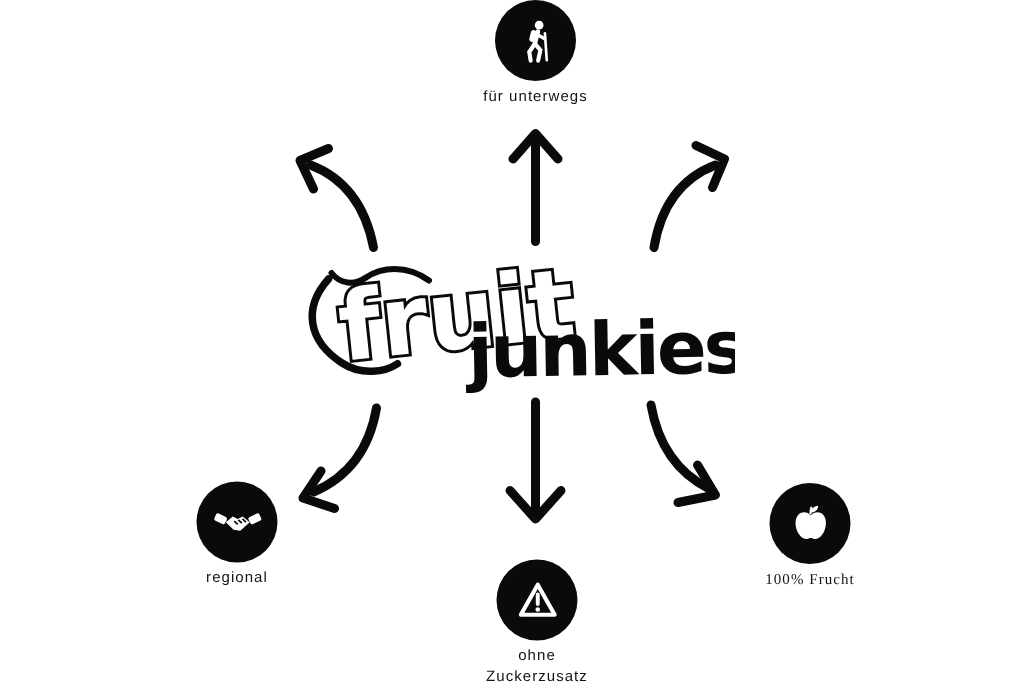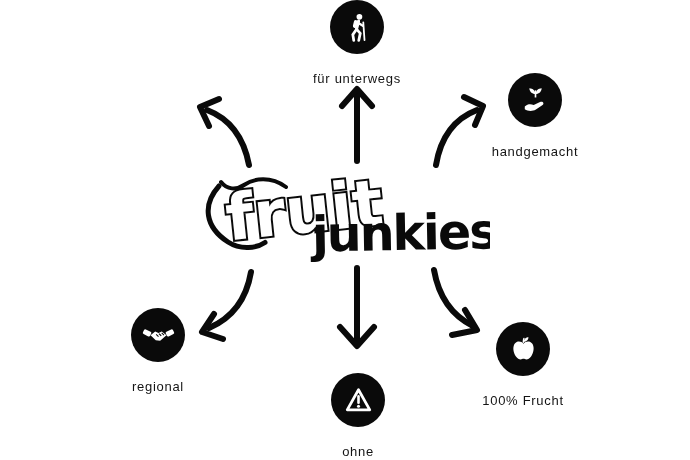--- a/index.html
+++ b/index.html
@@ -10,21 +10,21 @@
   .node{
     position:absolute;display:flex;flex-direction:column;align-items:center;
     transform:translateX(-50%);width:150px;
   }
   .circle{
     width:54px;height:54px;border-radius:50%;background:#0a0a0a;
     display:flex;align-items:center;justify-content:center;flex:0 0 auto;
   }
   .circle svg{width:33px;height:33px;display:block;}
   .label{
-    margin-top:16px;font-size:13px;letter-spacing:0.7px;color:#141414;
+    margin-top:4px;font-size:10px;letter-spacing:0.7px;color:#141414;
     text-align:center;line-height:1.35;
   }
   .label.wrap{max-width:92px;}
   .arrows{position:absolute;left:0;top:0;pointer-events:none;}
   .logo{position:absolute;left:198px;top:168px;width:292px;height:94px;}
   .logo svg{display:block;width:100%;height:100%;}
   .logo text{font-family:"DejaVu Sans", sans-serif;font-weight:bold;}
 </style>
 </head>
 <body>
@@ -82,33 +82,22 @@
           <path d="M11.3 13.2 L14 16.3 L12.9 21.4" stroke-width="2"></path>
           <path d="M12.6 8.8 L15.9 10.7" stroke-width="1.7"></path>
           <path d="M16.2 8.2 L17.1 21.2" stroke-width="1.3"></path>
         </g>
       </svg>
     </div>
     <div class="label">für unterwegs</div>
   </div>
 
 
-  <div class="node" style="left:535px;top:73px;">
-    <div class="circle">
-      <svg viewBox="0 0 24 24">
-        <path d="M12 9.8 C12 7.6 12 6.4 12 4.6" stroke="#fff" stroke-width="1.2" fill="none"></path>
-        <path d="M11.9 7.3 C9.3 7.3 7.7 5.6 7.5 3.1 C10.2 3.3 11.9 5 11.9 7.3 Z" fill="#fff"></path>
-        <path d="M12.1 7.3 C14.7 7.3 16.3 5.6 16.5 3.1 C13.8 3.3 12.1 5 12.1 7.3 Z" fill="#fff"></path>
-        <path d="M4.2 16.3 C6.5 14.2 8.7 14.4 10.7 15.3 L15.3 13.1 C17.3 12.2 18.8 14.2 16.9 15.5 L12.3 18.6 C9.5 20.2 6.4 19.8 4.2 18.4 Z" fill="#fff"></path>
-      </svg>
-    </div>
-    <div class="label">handgemacht</div>
-  </div>
 
-  <div class="node" style="left:158px;top:308px;">
+  <div class="node" style="left:158px;top:321px;">
     <div class="circle">
       <svg viewBox="0 0 24 24">
         <g fill="#fff">
           <rect x="0.8" y="8.2" width="5.8" height="3.8" rx="1" transform="rotate(26 3.7 10.1)"></rect>
           <rect x="17.4" y="8.2" width="5.8" height="3.8" rx="1" transform="rotate(-26 20.3 10.1)"></rect>
           <path d="M6.2 11.8 L9.6 9 L12 10.2 L14.4 9 L17.8 11.8 L13.2 15.9 L10 15.4 Z"></path>
         </g>
         <path d="M10.3 11.2 l1.7 1.6 M12.3 10.6 l1.7 1.6 M14.3 10.1 l1.7 1.6" stroke="#0a0a0a" stroke-width="0.8" fill="none"></path>
       </svg>
     </div>
@@ -119,21 +108,21 @@
     <div class="circle">
       <svg viewBox="0 0 24 24">
         <path d="M12 4.2 L20.2 18.8 L3.8 18.8 Z" fill="none" stroke="#fff" stroke-width="2" stroke-linejoin="round"></path>
         <path d="M12 9 L12 13.6" stroke="#fff" stroke-width="1.9" stroke-linecap="round"></path>
         <circle cx="12" cy="16.2" r="1.1" fill="#fff"></circle>
       </svg>
     </div>
     <div class="label wrap">ohne Zuckerzusatz</div>
   </div>
 
-  <div class="node" style="left:523px;top:322px;">
+  <div class="node" style="left:540px;top:322px;font-family:Liberation Serif, serif;">
     <div class="circle">
       <svg viewBox="0 0 24 24">
         <path d="M12 7.8 C10.6 5.9 7.3 5.5 5.7 7.7 C3.9 10.1 4.5 14.4 6.5 17.1 C7.9 19 9.8 19.6 11 18.9 C11.6 18.6 12.4 18.6 13 18.9 C14.2 19.6 16.1 19 17.5 17.1 C19.5 14.4 20.1 10.1 18.3 7.7 C16.7 5.5 13.4 5.9 12 7.8 Z" fill="#fff"></path>
         <path d="M12.2 6.3 C12.2 4.3 13.8 3 15.6 3 C15.6 5 14 6.3 12.2 6.3 Z" fill="#fff"></path>
         <path d="M11.9 6.8 C11.9 5.6 11.9 4.9 12.3 4" stroke="#fff" stroke-width="1.1" fill="none" stroke-linecap="round"></path>
       </svg>
     </div>
     <div class="label">100% Frucht</div>
   </div>
 

